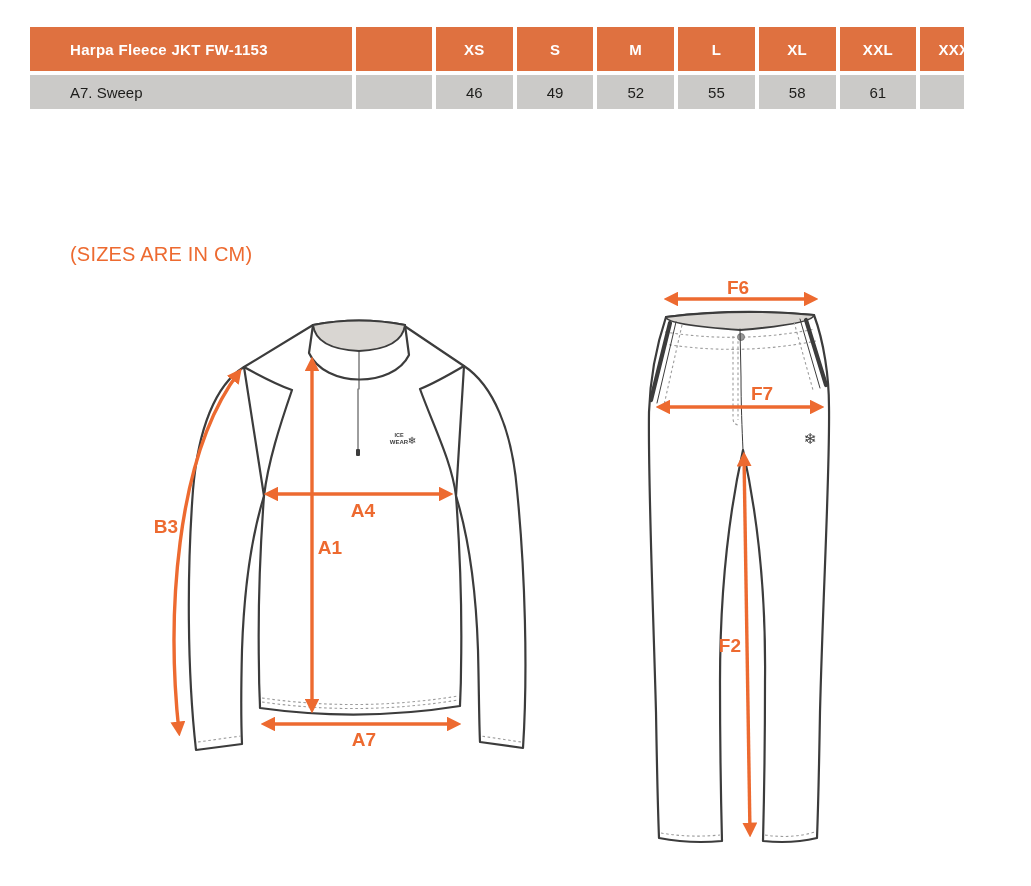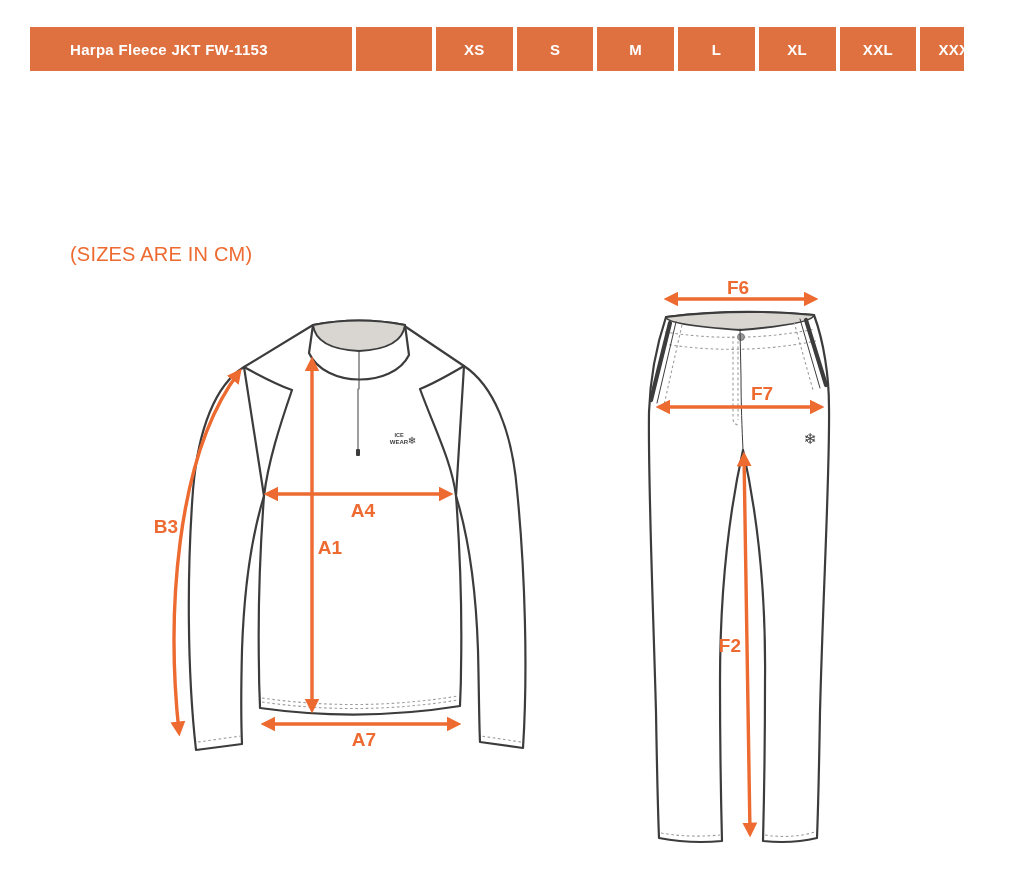--- a/index.html
+++ b/index.html
@@ -71,20 +71,31 @@
         <th>XS</th>
         <th>S</th>
         <th>M</th>
         <th>L</th>
         <th>XL</th>
         <th>XXL</th>
         <th>XXXL</th>
       </tr>
     </thead>
     <tbody>
+      <tr class="dark">
+        <td class="label-cell">A7. Sweep</td>
+        <td></td>
+        <td>46</td>
+        <td>49</td>
+        <td>52</td>
+        <td>55</td>
+        <td>58</td>
+        <td>61</td>
+        <td></td>
+      </tr>
     </tbody>
   </table>
 
   <div class="units-note">(SIZES ARE IN CM)</div>
 
   <svg class="diagram" style="left:140px; top:290px;" width="440" height="480" viewBox="0 0 440 480">
     <defs>
       <marker id="ahj" viewBox="0 0 10 10" refX="7" refY="5" markerWidth="4.4" markerHeight="4.4" orient="auto-start-reverse">
         <path d="M0 0 L10 5 L0 10 Z" class="ah"></path>
       </marker>

